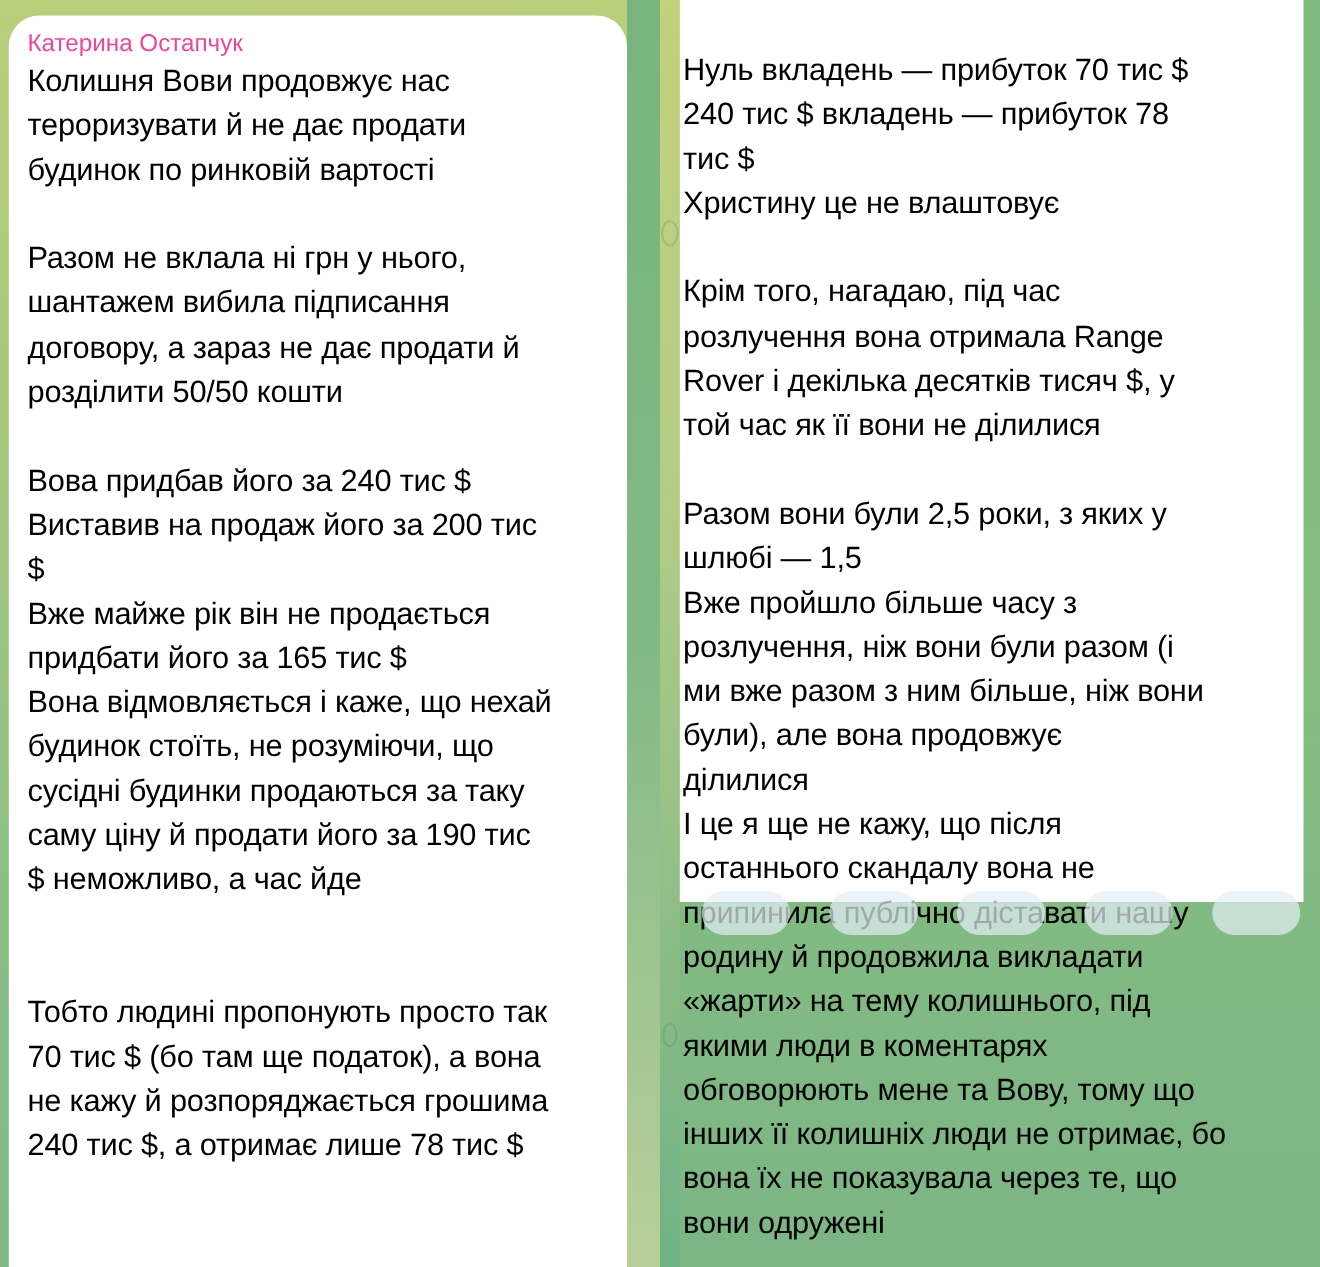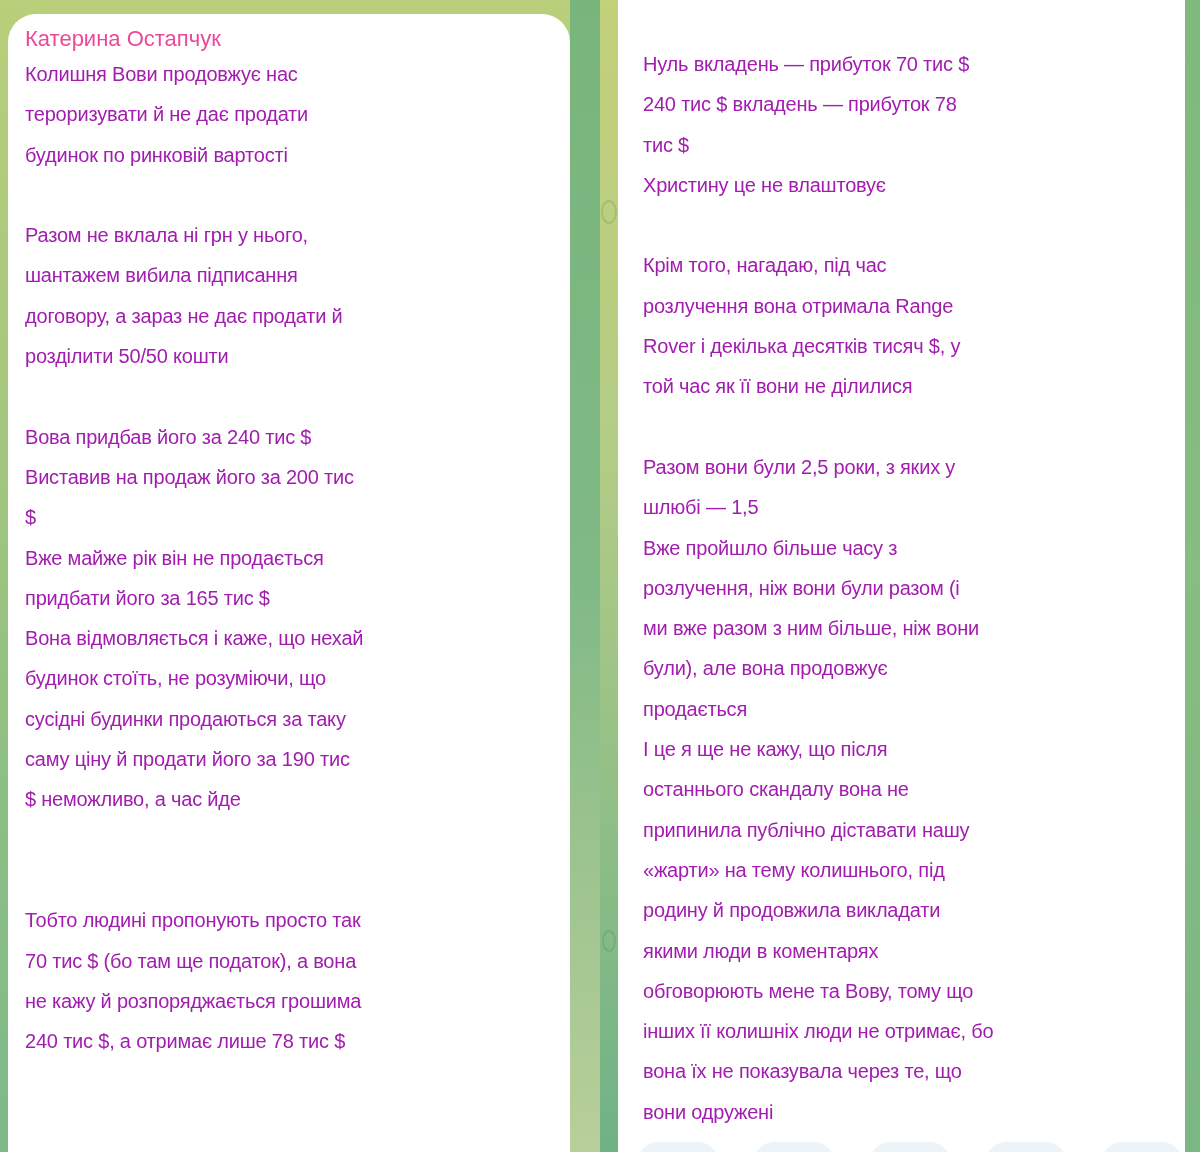--- a/index.html
+++ b/index.html
@@ -50,37 +50,37 @@
       top: 14px;
       width: 562px;
       height: 1160px;
       border-radius: 28px 28px 0 0;
       padding: 10px 18px 0 17px;
     }
     .bubble-right {
       left: 18px;
       top: 0;
       width: 567px;
-      height: 1152px;
+      height: 820px;
       border-radius: 0;
-      padding: 44px 18px 0 25px;
+      padding: 44px 18px 0 3px;
     }
     .sender {
       font-size: 22px;
       line-height: 30px;
       color: #ec4899;
       font-weight: 400;
       margin-bottom: 0px;
     }
     .msg-line {
-      font-size: 20px;
+      font-size: 28px;
       line-height: 40.3px;
       letter-spacing: -0.2px;
       white-space: pre;
-      color: #a21caf;
+      color: #000000;
       min-height: 40.3px;
     }
     .reactions {
       position: absolute;
       left: 20px;
       bottom: -30px;
       display: flex;
       gap: 36px;
     }
     .reaction-pill {
@@ -145,26 +145,26 @@
       <div class="msg-line">розлучення вона отримала Range</div>
       <div class="msg-line">Rover і декілька десятків тисяч $, у</div>
       <div class="msg-line">той час як її вони не ділилися</div>
       <div class="msg-line"></div>
       <div class="msg-line">Разом вони були 2,5 роки, з яких у</div>
       <div class="msg-line">шлюбі — 1,5</div>
       <div class="msg-line">Вже пройшло більше часу з</div>
       <div class="msg-line">розлучення, ніж вони були разом (і</div>
       <div class="msg-line">ми вже разом з ним більше, ніж вони</div>
       <div class="msg-line">були), але вона продовжує</div>
-      <div class="msg-line">продається</div>
+      <div class="msg-line">ділилися</div>
       <div class="msg-line">І це я ще не кажу, що після</div>
       <div class="msg-line">останнього скандалу вона не</div>
       <div class="msg-line">припинила публічно діставати нашу</div>
+      <div class="msg-line">родину й продовжила викладати</div>
       <div class="msg-line">«жарти» на тему колишнього, під</div>
-      <div class="msg-line">родину й продовжила викладати</div>
       <div class="msg-line">якими люди в коментарях</div>
       <div class="msg-line">обговорюють мене та Вову, тому що</div>
       <div class="msg-line">інших її колишніх люди не отримає, бо</div>
       <div class="msg-line">вона їх не показувала через те, що</div>
       <div class="msg-line">вони одружені</div>
     </div>
     <div class="reactions">
       <div class="reaction-pill"></div>
       <div class="reaction-pill"></div>
       <div class="reaction-pill"></div>

